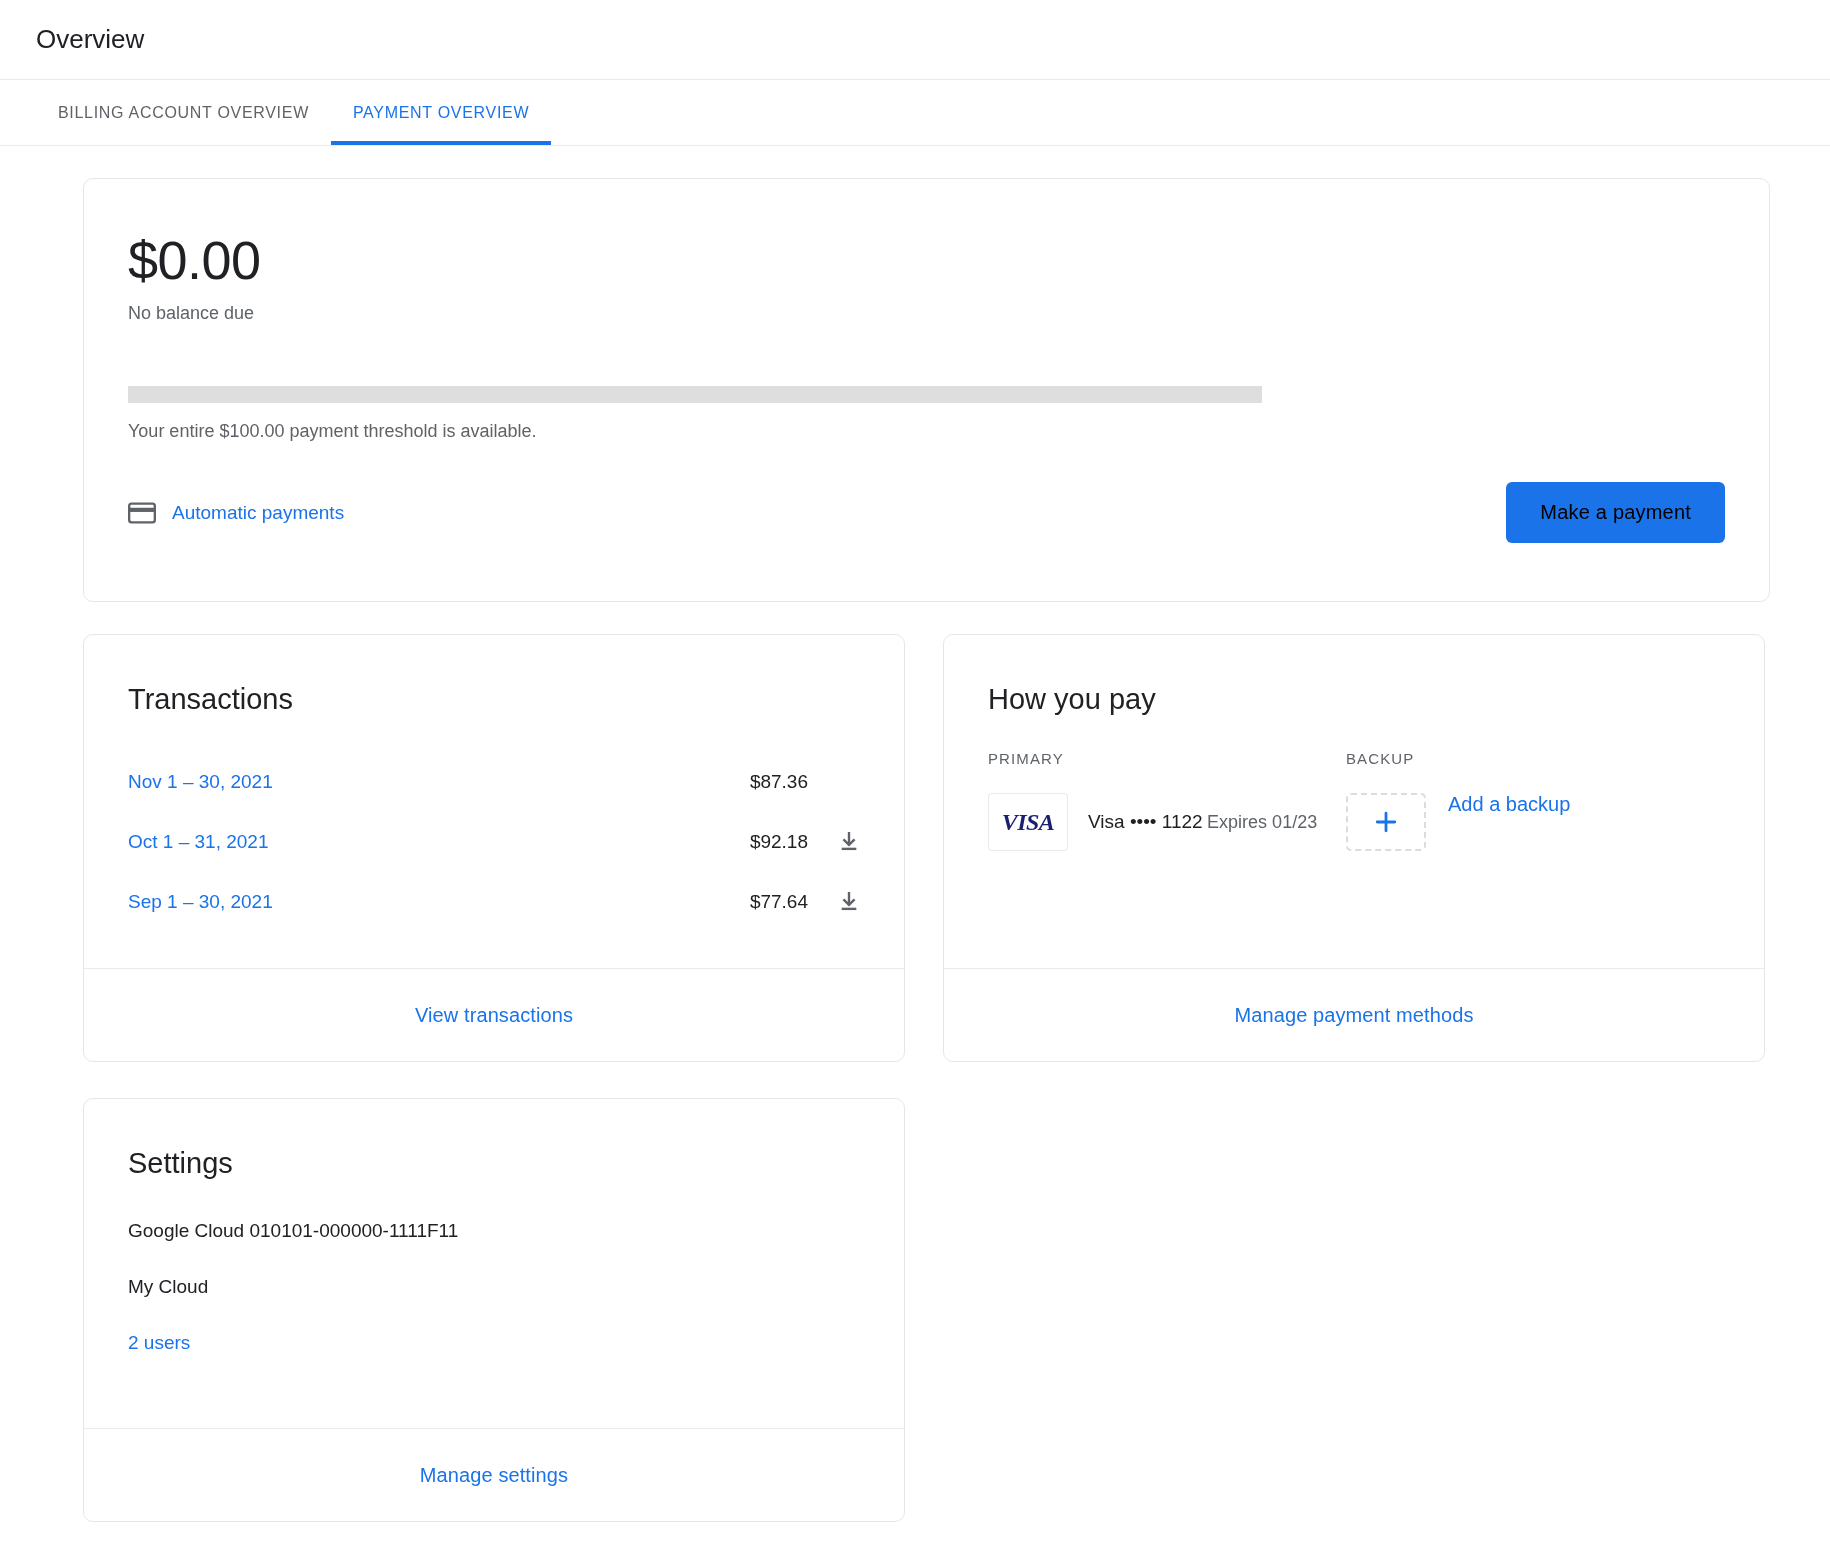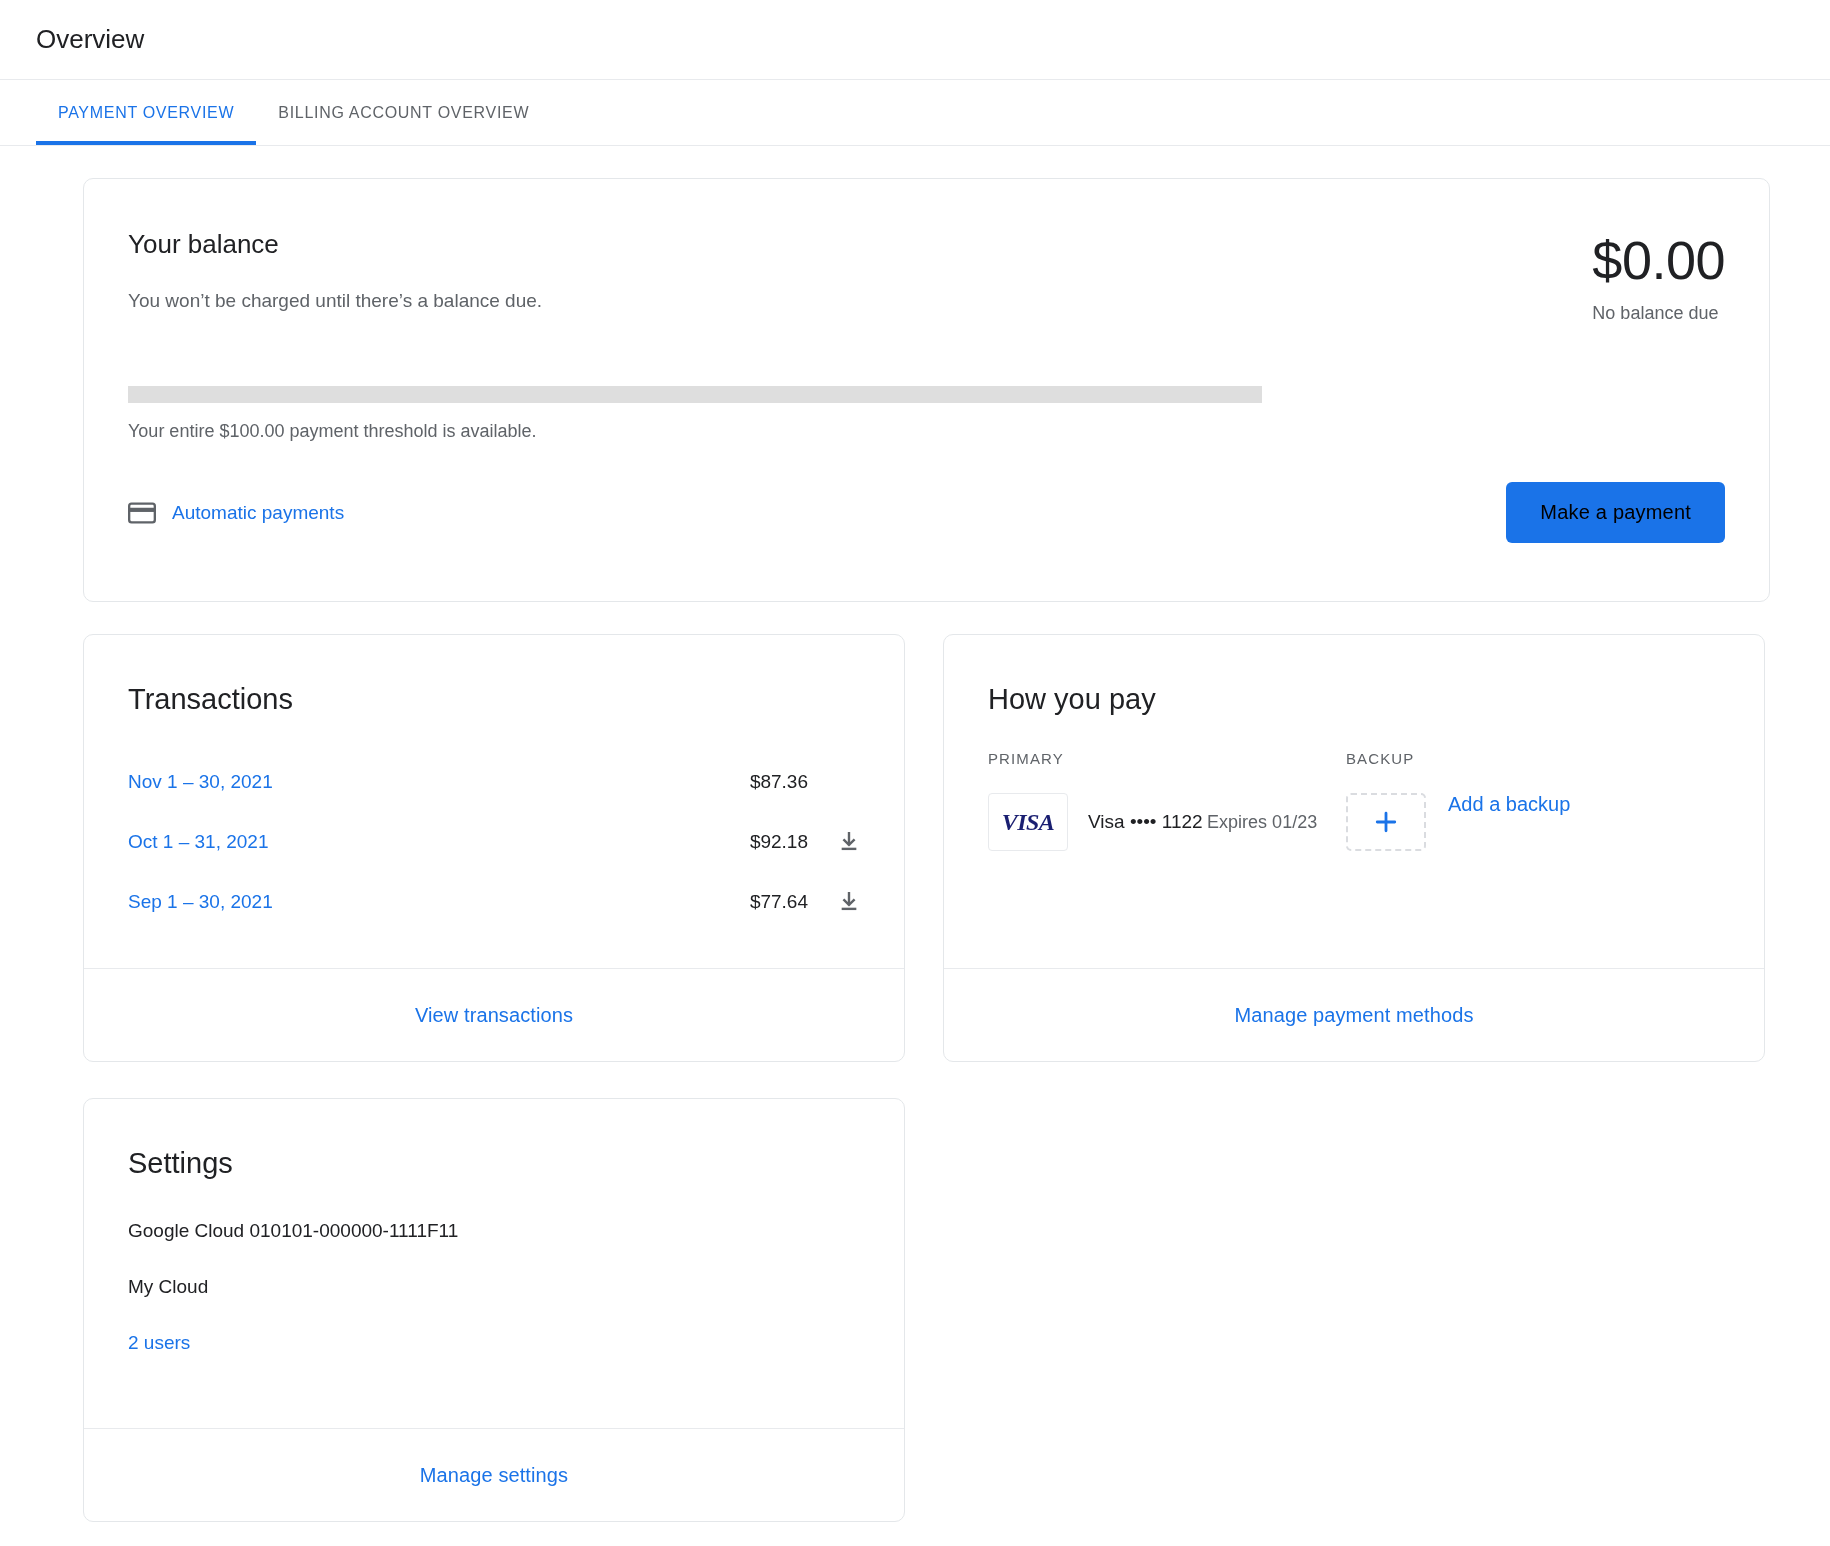--- a/index.html
+++ b/index.html
@@ -329,36 +329,32 @@
   }
 </style>
 </head>
 <body>
 
 <div class="page-header">
   <div class="title">Overview</div>
 </div>
 
 <div class="tabbar">
+  <button class="tab">
+    <span>BILLING ACCOUNT OVERVIEW</span>
+  </button>
   <button class="tab active">
     <span>PAYMENT OVERVIEW</span>
   </button>
-  <button class="tab">
-    <span>BILLING ACCOUNT OVERVIEW</span>
-  </button>
 </div>
 
 <div class="content">
 
   <div class="card balance-card">
     <div class="balance-top">
-      <div class="balance-left">
-        <h2>Your balance</h2>
-        <div class="sub">You won’t be charged until there’s a balance due.</div>
-      </div>
       <div class="balance-right">
         <div class="balance-amount">$0.00</div>
         <div class="balance-note">No balance due</div>
       </div>
     </div>
 
     <div class="progress-wrap">
       <div class="progress-track"></div>
       <div class="progress-caption">Your entire $100.00 payment threshold is available.</div>
     </div>

